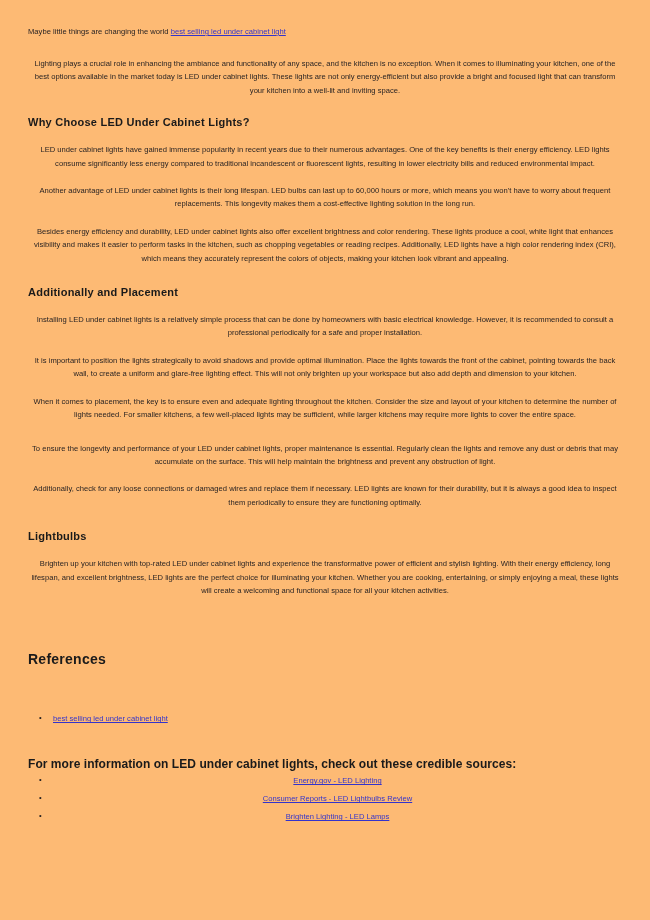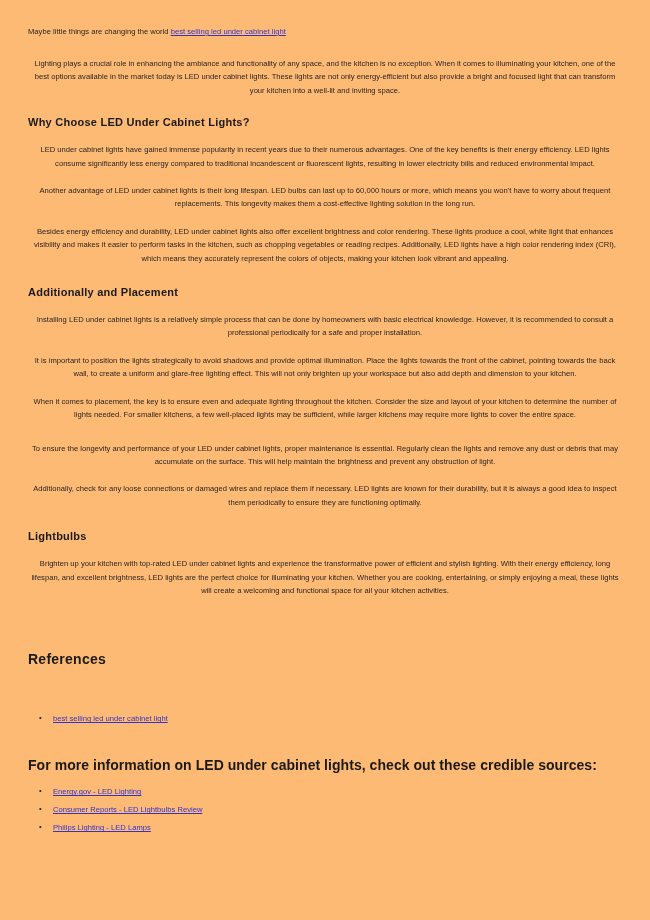--- a/index.html
+++ b/index.html
@@ -80,27 +80,27 @@
     color: #3333cc;
     text-decoration: underline;
     font-size: 7.6px;
     letter-spacing: 0.01px;
   }
   a.inline-link {
     color: #3333cc;
     text-decoration: underline;
   }
   .sources-heading {
-    font-size: 14px;
+    font-size: 12px;
     font-weight: bold;
     color: #1a1a1a;
-    margin: 33px 0 13px 0;
+    margin: 33px 0 4px 0;
     letter-spacing: 0.05px;
   }
-  .sources-list li { margin-bottom: 6px; }
+  .sources-list li { margin-bottom: 6px; text-align: center; }
 </style>
 </head>
 <body>
 
 <div class="page">
 
   <p class="intro-line"><span>Maybe little things are changing the world </span><a class="inline-link" href="#">best selling led under cabinet light</a></p>
 
   <p class="body-par">Lighting plays a crucial role in enhancing the ambiance and functionality of any space, and the kitchen is no exception. When it comes to illuminating your kitchen, one of the best options available in the market today is LED under cabinet lights. These lights are not only energy-efficient but also provide a bright and focused light that can transform your kitchen into a well-lit and inviting space.</p>
 
@@ -134,16 +134,16 @@
 
   <ul class="link-list">
     <li><a class="doc-link" href="#">best selling led under cabinet light</a></li>
   </ul>
 
   <div class="sources-heading">For more information on LED under cabinet lights, check out these credible sources:</div>
 
   <ul class="link-list sources-list">
     <li><a class="doc-link" href="#">Energy.gov - LED Lighting</a></li>
     <li><a class="doc-link" href="#">Consumer Reports - LED Lightbulbs Review</a></li>
-    <li><a class="doc-link" href="#">Philips Lighting - LED Lamps</a></li>
+    <li><a class="doc-link" href="#">Brighten Lighting - LED Lamps</a></li>
   </ul>
 
 </div>
 
 </body></html>

